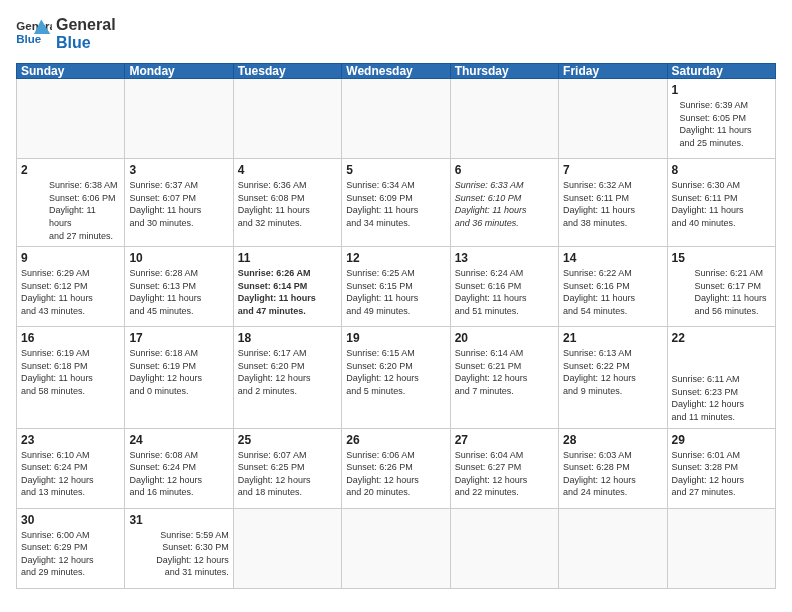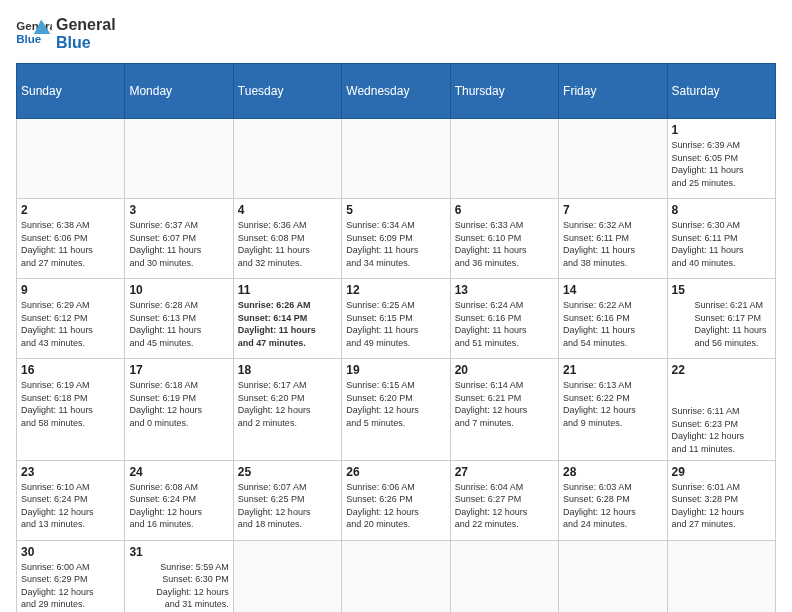--- a/index.html
+++ b/index.html
@@ -38,22 +38,22 @@
     }
     table {
       width: 100%;
       border-collapse: collapse;
       table-layout: fixed;
     }
     thead tr th {
       background-color: #2b6cb0;
       color: #fff;
       font-size: 12px;
-      font-weight: normal;
-      padding: 20px 4px;
+      font-weight: bold;
+      padding: 0 4px;
       text-align: left;
       border: 1px solid #1a5799;
     }
     tbody tr td {
       border: 1px solid #ccc;
       vertical-align: top;
       padding: 4px;
       font-size: 9.5px;
       color: #333;
       height: 80px;
@@ -109,30 +109,30 @@
   <tbody>
   <tr>
         <td class="empty"></td>
         <td class="empty"></td>
         <td class="empty"></td>
         <td class="empty"></td>
         <td class="empty"></td>
         <td class="empty"></td>
         <td>
           <span class="day-number">1</span>
-          <div class="day-info" style="white-space: pre-line;">Sunrise: 6:39 AM
+          <div class="day-info" style="white-space: pre-line; margin-left: 8px;">Sunrise: 6:39 AM
 Sunset: 6:05 PM
 Daylight: 11 hours
 and 25 minutes.</div>
         </td>
       </tr>
       <tr>
         <td>
           <span class="day-number">2</span>
-          <div class="day-info" style="white-space: pre-line;">Sunrise: 6:38 AM
+          <div class="day-info" style="white-space: pre-line; margin-left: 28px;">Sunrise: 6:38 AM
 Sunset: 6:06 PM
 Daylight: 11 hours
 and 27 minutes.</div>
         </td>
         <td>
           <span class="day-number">3</span>
           <div class="day-info" style="white-space: pre-line;">Sunrise: 6:37 AM
 Sunset: 6:07 PM
 Daylight: 11 hours
 and 30 minutes.</div>
@@ -146,21 +146,21 @@
         </td>
         <td>
           <span class="day-number">5</span>
           <div class="day-info" style="white-space: pre-line;">Sunrise: 6:34 AM
 Sunset: 6:09 PM
 Daylight: 11 hours
 and 34 minutes.</div>
         </td>
         <td>
           <span class="day-number">6</span>
-          <div class="day-info" style="white-space: pre-line;">Sunrise: 6:33 AM
+          <div class="day-info" style="white-space: pre-line; font-style: italic;">Sunrise: 6:33 AM
 Sunset: 6:10 PM
 Daylight: 11 hours
 and 36 minutes.</div>
         </td>
         <td>
           <span class="day-number">7</span>
           <div class="day-info" style="white-space: pre-line;">Sunrise: 6:32 AM
 Sunset: 6:11 PM
 Daylight: 11 hours
 and 38 minutes.</div>

